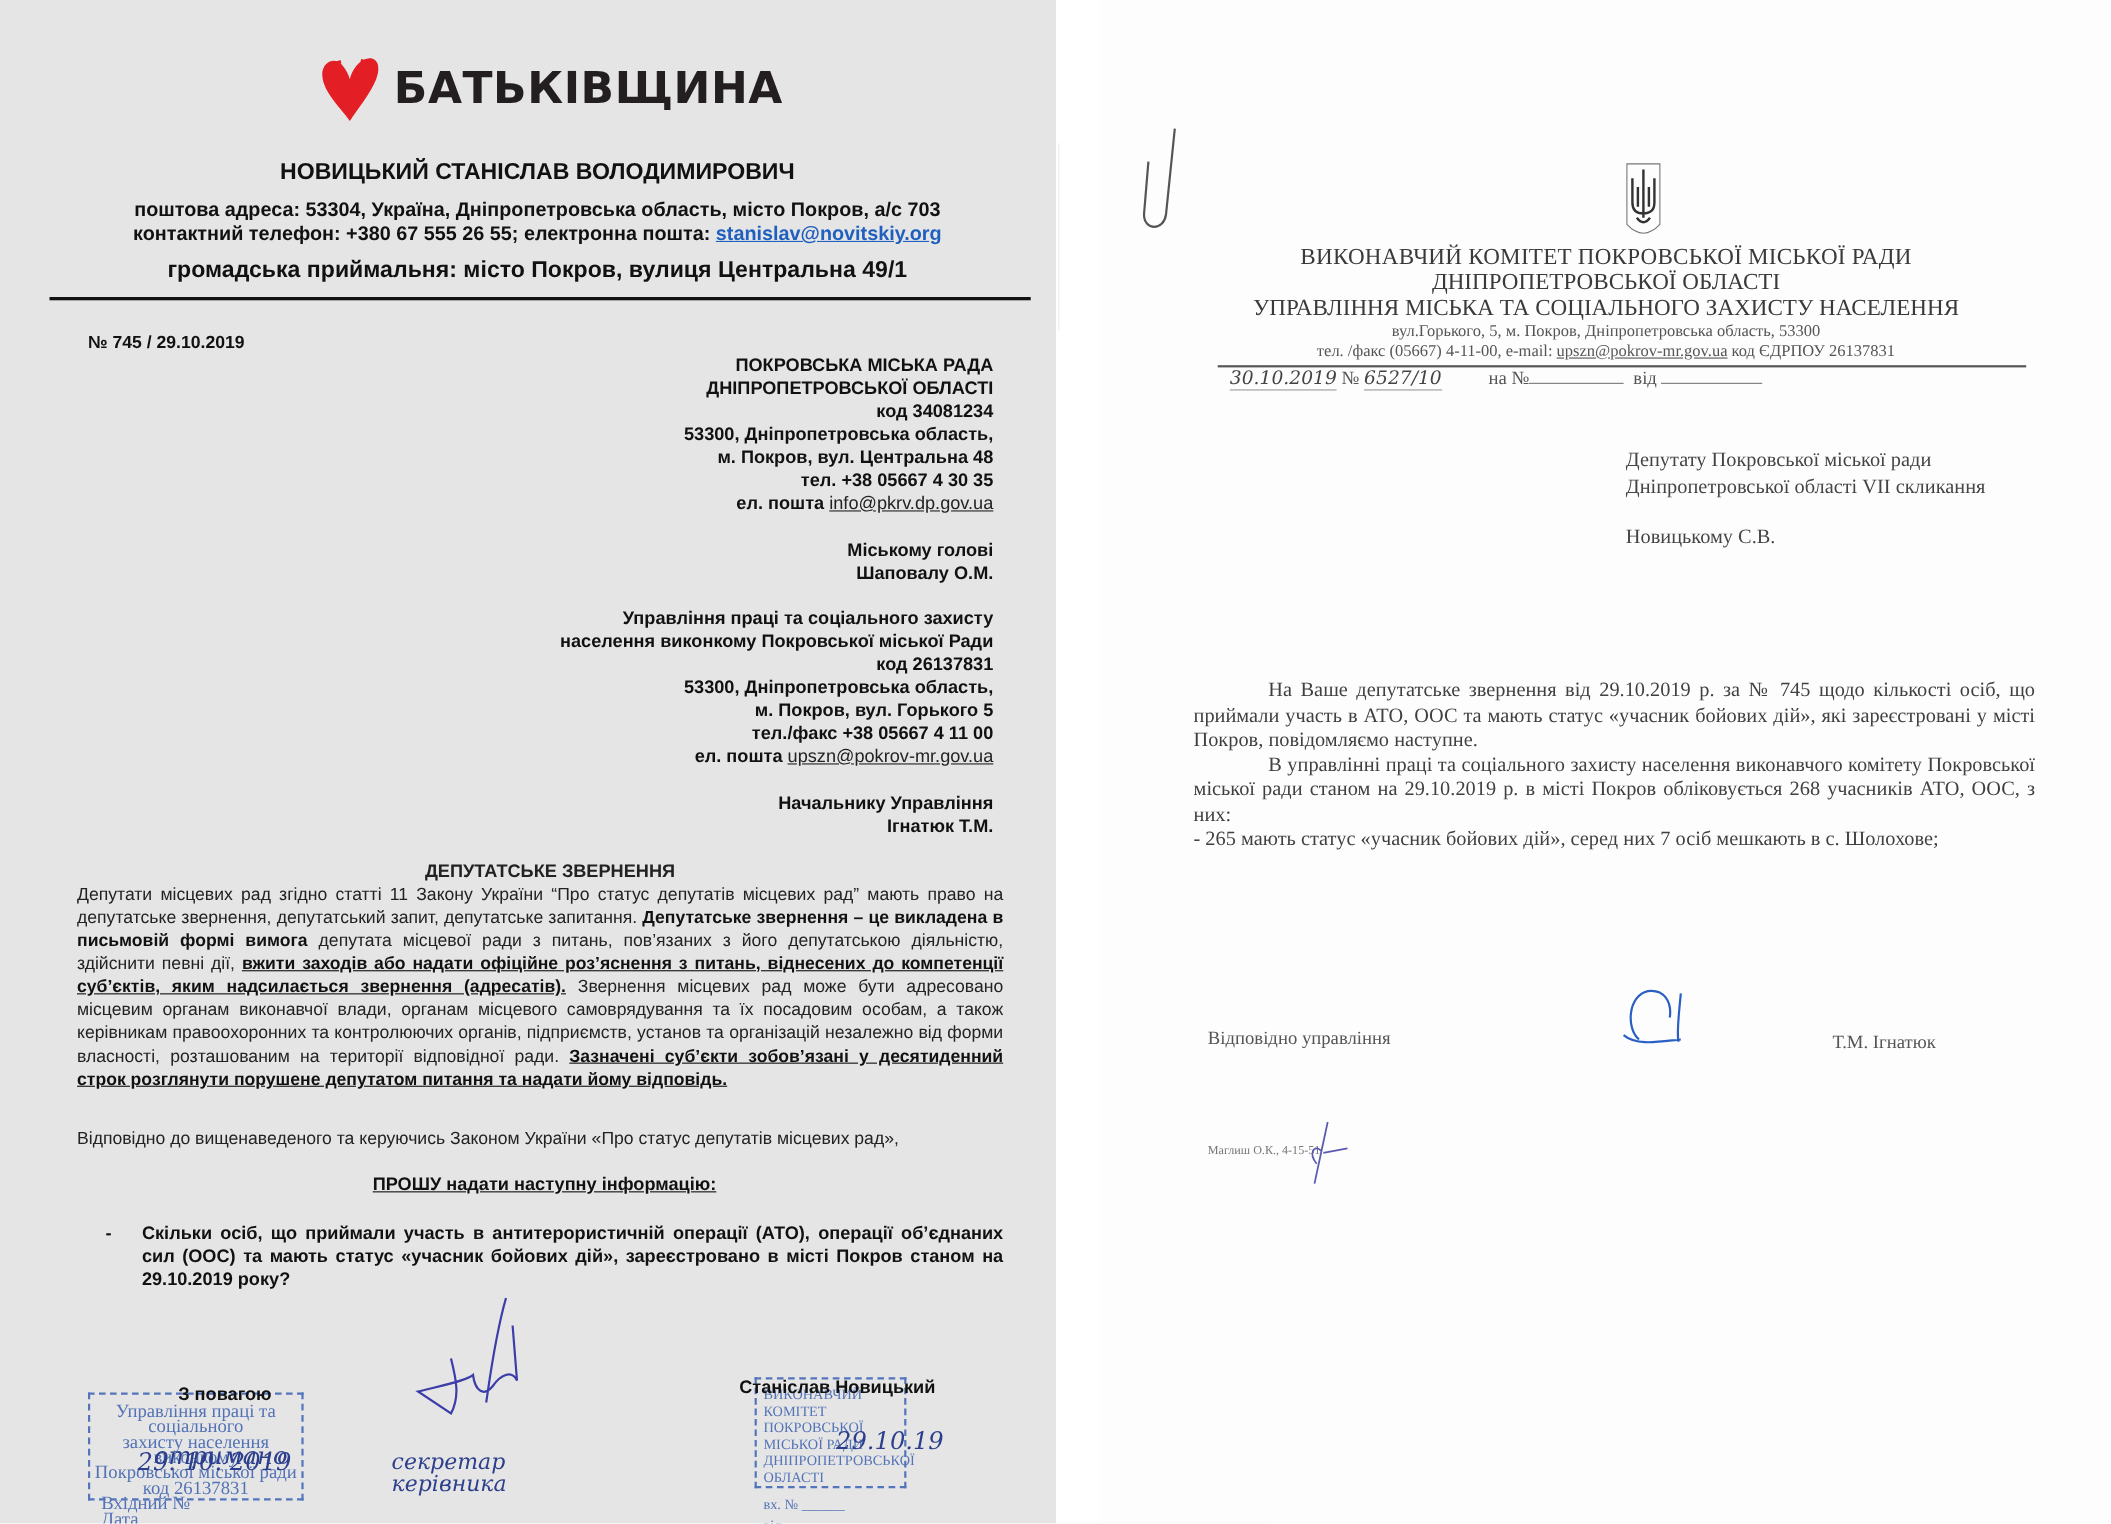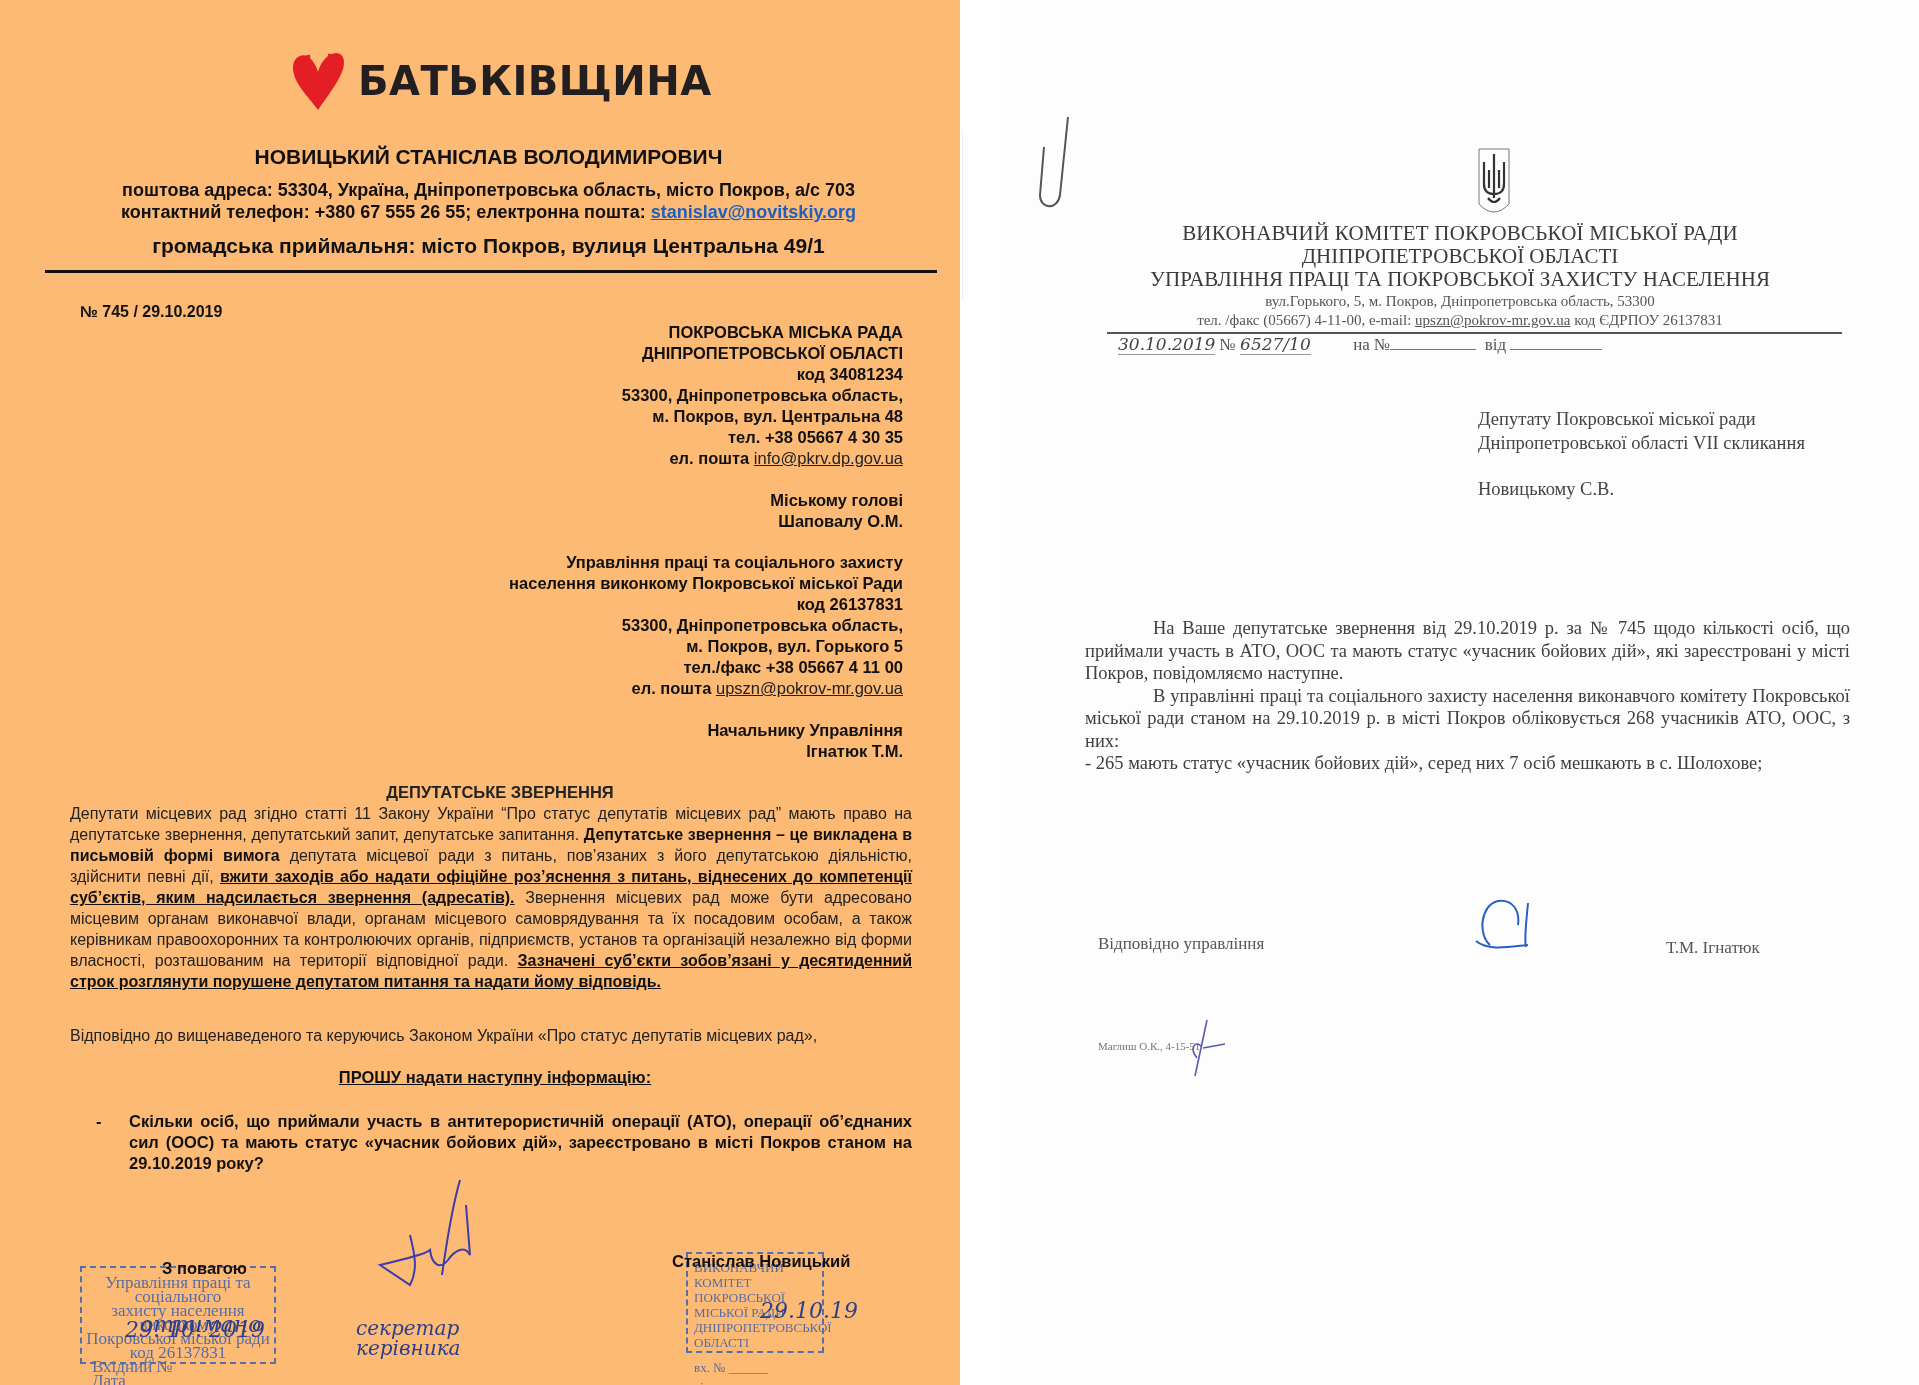--- a/index.html
+++ b/index.html
@@ -1,19 +1,19 @@
 <!DOCTYPE html>
 <html><head>
 <meta charset="utf-8">
 <style>
   * { margin: 0; padding: 0; box-sizing: border-box; }
   html, body { width: 1919px; height: 1385px; background: #ffffff; overflow: hidden; }
   body { position: relative; font-family: "Liberation Sans", sans-serif; color: #111; }
 
-  .page { position: absolute; top: 0; height: 1385px; background: #fdba74; }
+  .page { position: absolute; top: 0; height: 1385px; background: #e5e5e5; }
   #page-left { left: 0; width: 960px; }
   #page-right { left: 1000px; width: 919px; background: #fdfdfd; }
   .divider { position: absolute; left: 962px; top: 130px; width: 1px; height: 170px; background: #eee; }
 
   .abs { position: absolute; white-space: nowrap; }
 
   
   .logo { position: absolute; left: 290px; top: 48px; height: 66px; display: flex; align-items: center; }
   .logo svg { width: 56px; height: 62px; }
   .logo .wordmark { font-family: "DejaVu Sans", sans-serif; font-weight: bold; font-size: 40px; color: #231f20; margin-left: 12px; letter-spacing: 0.5px; }
@@ -184,21 +184,21 @@
   <path d="M38 2 L30 80 C28 95 10 95 10 80 L14 32" fill="none" stroke="#555" stroke-width="2"></path>
 </svg>
 
 <svg class="coat" viewBox="0 0 32 74">
   <path d="M1 1 H31 V56 Q16 72 1 56 Z" fill="none" stroke="#777" stroke-width="1"></path>
   <path d="M16 6 V50 M6 14 V36 Q6 46 16 46 Q26 46 26 36 V14 M11 22 V40 M21 22 V40 M10 50 Q16 58 22 50" fill="none" stroke="#333" stroke-width="2.2"></path>
 </svg>
 
 <div class="r-hdr r-h1">ВИКОНАВЧИЙ КОМІТЕТ ПОКРОВСЬКОЇ МІСЬКОЇ РАДИ</div>
 <div class="r-hdr r-h2">ДНІПРОПЕТРОВСЬКОЇ ОБЛАСТІ</div>
-<div class="r-hdr r-h3">УПРАВЛІННЯ ПРАЦІ ТА ПОКРОВСЬКОЇ ЗАХИСТУ НАСЕЛЕННЯ</div>
+<div class="r-hdr r-h3">УПРАВЛІННЯ МІСЬКА ТА СОЦІАЛЬНОГО ЗАХИСТУ НАСЕЛЕННЯ</div>
 <div class="r-hdr r-h4">вул.Горького, 5, м. Покров, Дніпропетровська область, 53300</div>
 <div class="r-hdr r-h5">
   <span>тел. /факс (05667) 4-11-00, e-mail: </span><span class="ul">upszn@pokrov-mr.gov.ua</span><span>  код ЄДРПОУ 26137831</span>
 </div>
 <div class="r-rule"></div>
 
 <div class="r-regline">
   <span class="hw">30.10.2019</span>
   <span>№</span>
   <span class="hw">6527/10</span>

